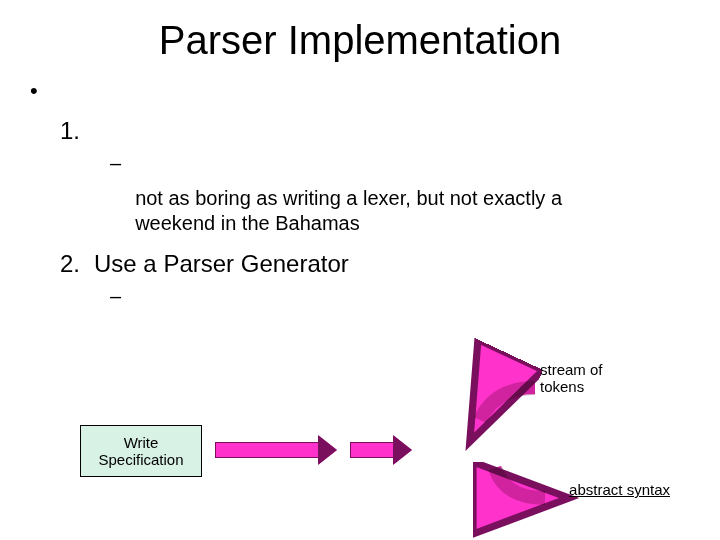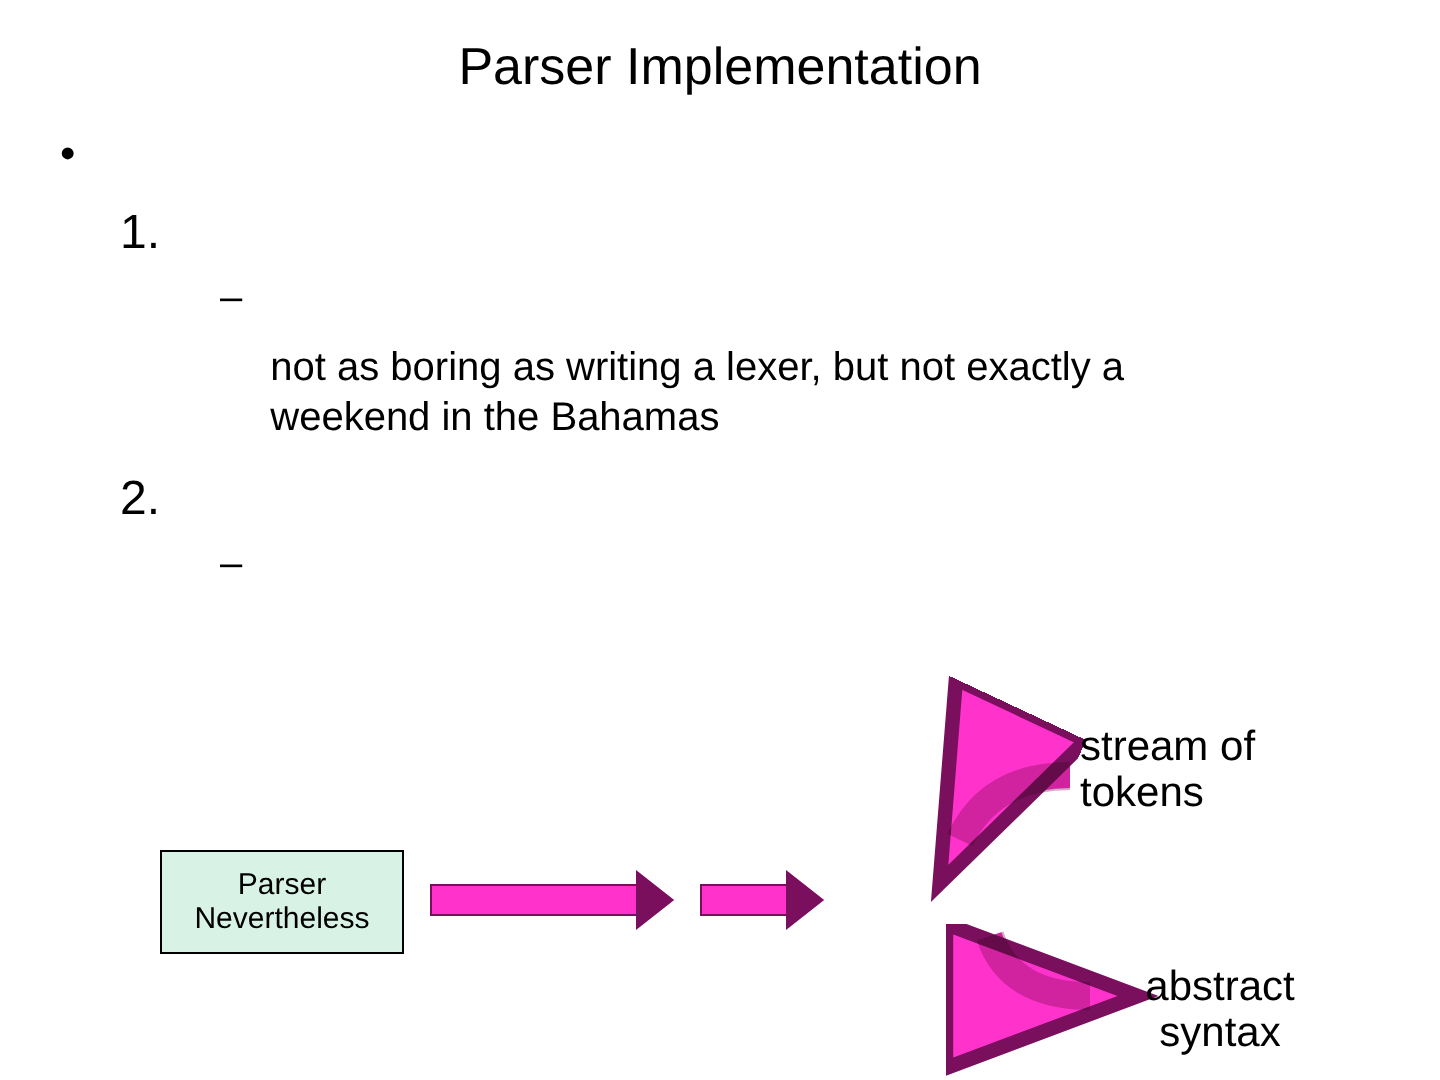--- a/index.html
+++ b/index.html
@@ -8,21 +8,21 @@
     width: 720px;
     height: 540px;
     font-family: Arial, Helvetica, sans-serif;
     background: #fff;
     color: #000;
     position: relative;
     overflow: hidden;
   }
   .title {
     text-align: center;
-    font-size: 26px;
+    font-size: 40px;
     margin-top: 18px;
     margin-bottom: 10px;
   }
   .bullet-row {
     display: flex;
     align-items: flex-start;
     margin-left: 30px;
     font-size: 28px;
     margin-bottom: 4px;
   }
@@ -102,27 +102,27 @@
     position: absolute;
     left: -19px; top: -15px;
     width: 0; height: 0;
     border-top: 15px solid transparent;
     border-bottom: 15px solid transparent;
     border-left: 19px solid #7a0f5e;
     z-index: -1;
   }
   .dlabel {
     position: absolute;
-    font-size: 21px;
+    font-size: 15px;
     text-align: center;
     line-height: 1.1;
   }
   .lbl-pg { left: 175px; top: 55px; width: 100px; }
   .lbl-stream { left: 480px; top: -48px; width: 90px; text-align: left;}
-  .lbl-ast { left: 490px; top: 72px; width: 120px; text-align: center;}
+  .lbl-ast { left: 490px; top: 72px; width: 120px; text-align: right; text-decoration: underline;}
   svg.bent {
     position: absolute;
     overflow: visible;
   }
 </style>
 </head>
 <body>
 
 <div class="title">Parser Implementation</div>
 
@@ -134,28 +134,29 @@
   <div class="num-item">
     <span class="num-marker">1.</span>
   </div>
   <div class="dash-item">
     <span class="dash-marker">–</span>
     <span class="dash-text">not as boring as writing a lexer, but not exactly a weekend in the Bahamas</span>
   </div>
 
   <div class="num-item" style="margin-top:14px;">
     <span class="num-marker">2.</span>
+    <span>Use a Parser Generator</span>
   </div>
   <div class="dash-item">
     <span class="dash-marker">–</span>
   </div>
 </div>
 
 <div class="diagram">
-  <div class="box box-spec">Parser Nevertheless</div>
+  <div class="box box-spec">Write Specification</div>
 
   <div class="arrow-h" style="left:155px; top:40px; width:120px;">
     <div class="shaft"></div>
       <div class="head"></div>
   </div>
 
   <div class="arrow-h" style="left:290px; top:40px; width:60px;">
     <div class="shaft"></div>
       <div class="head"></div>
   </div>

